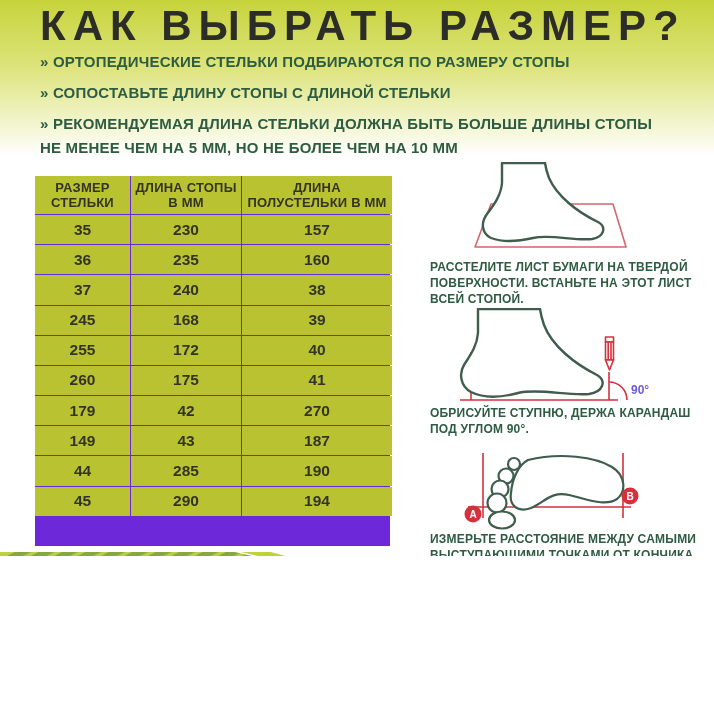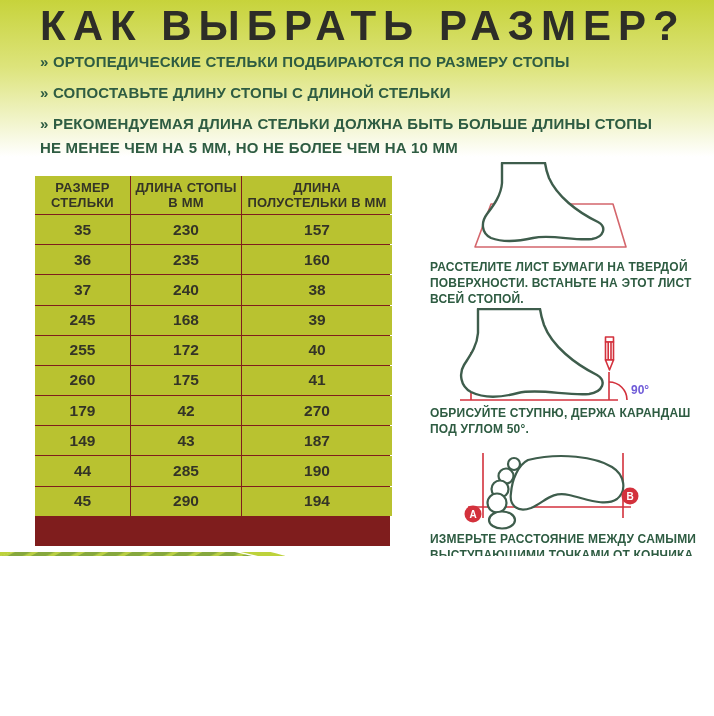--- a/index.html
+++ b/index.html
@@ -19,21 +19,21 @@
   .bullets{
     position:absolute;left:40px;top:50px;width:630px;
     color:var(--green-text);font-size:15px;font-weight:700;letter-spacing:.2px;
   }
   .bullets p{margin:0 0 7px 0;line-height:24px;}
   .bullets .bold-tail{font-weight:800;}
   .size-table{
     position:absolute;left:35px;top:176px;width:355px;height:370px;
     display:grid;grid-template-columns:95px 110px 150px;
     grid-template-rows:38px repeat(11, 1fr);
-    background:#7f1d1d;gap:1px;
+    background:#6d28d9;gap:1px;
   }
   .size-table .cell{
     background:var(--table-bg);color:var(--table-text);
     display:flex;align-items:center;justify-content:center;text-align:center;
     font-weight:700;font-size:15.5px;
   }
   .size-table .cell.head{font-size:13px;line-height:15px;letter-spacing:.2px;}
   .step-caption{
     position:absolute;left:430px;width:282px;
     color:var(--green-text);font-size:12px;line-height:16px;font-weight:700;letter-spacing:.2px;
@@ -126,21 +126,21 @@
              C83,80 111,88 133,86 C147,84 151,73 141,67 C119,56 96,38 88,17 C85,8 84,1 84,1 Z"></path>
     <g>
       <rect class="redshape" x="149.5" y="29" width="8" height="5"></rect>
       <rect class="redshape" x="149.5" y="34" width="8" height="18"></rect>
       <path class="redline" d="M152.2,34 L152.2,52 M155,34 L155,52"></path>
       <path class="redshape" d="M149.5,52 L157.5,52 L153.5,62 Z"></path>
     </g>
     <path class="redline" d="M171,92 A18,18 0 0 0 153,74"></path>
     <text class="angle-label" x="175" y="86">90°</text>
   </svg>
-  <div class="step-caption" style="top:405px;">ОБРИСУЙТЕ СТУПНЮ, ДЕРЖА КАРАНДАШ ПОД УГЛОМ 50°.</div>
+  <div class="step-caption" style="top:405px;">ОБРИСУЙТЕ СТУПНЮ, ДЕРЖА КАРАНДАШ ПОД УГЛОМ 90°.</div>
 
   <svg class="illus" style="left:448px;top:450px;" width="210" height="80" viewBox="0 0 210 80">
     <path class="redline" d="M35,3 L35,68"></path>
     <path class="redline" d="M175,3 L175,68"></path>
     <path class="redline" d="M20,57 L183,57"></path>
     <path class="outline-thin" d="M80,10 C112,2 148,7 164,17 C177,25 179,41 169,49 C157,57 139,49 121,45
              C103,41 97,52 83,58 C69,63 61,55 63,43 C64,30 70,15 80,10 Z"></path>
     <circle class="outline-thin" cx="66" cy="14" r="6"></circle>
     <circle class="outline-thin" cx="58" cy="26" r="7.5"></circle>
     <circle class="outline-thin" cx="52" cy="39" r="8.5"></circle>

